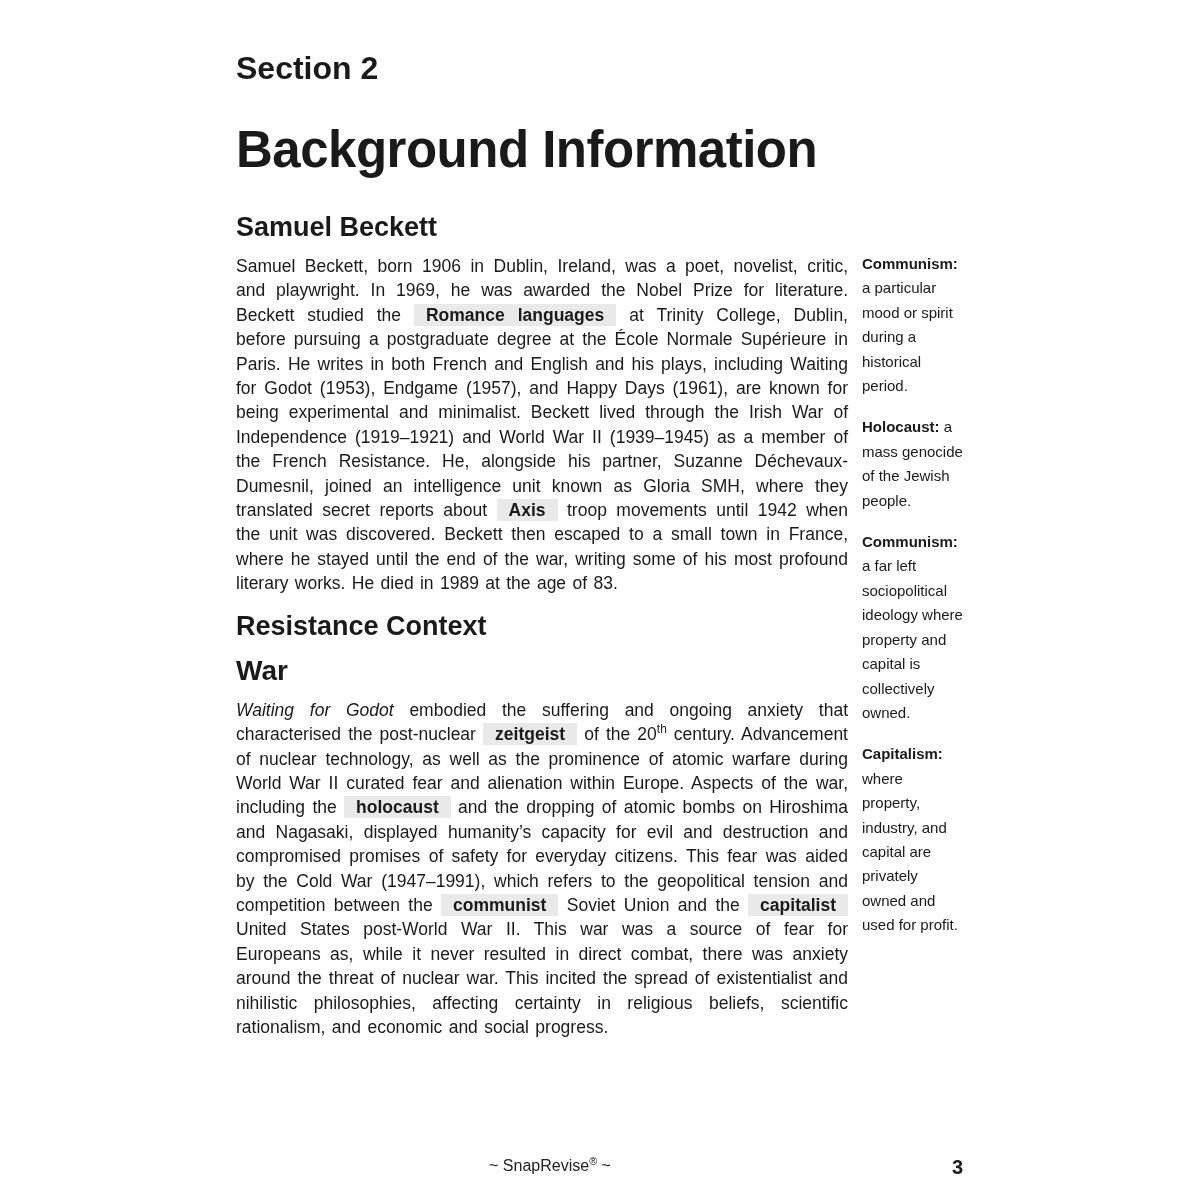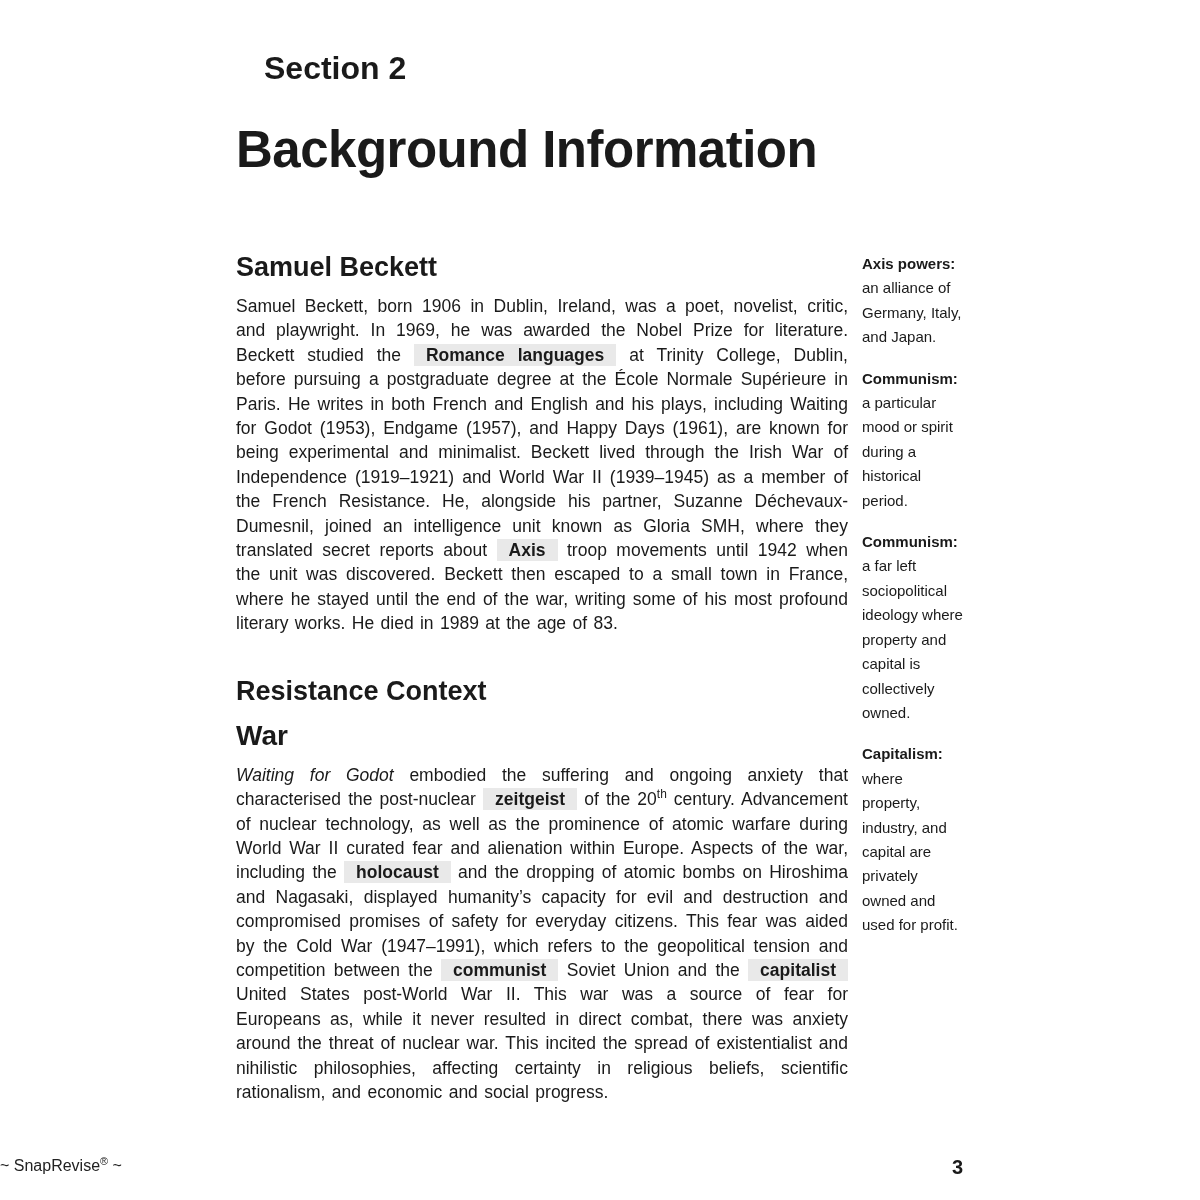--- a/index.html
+++ b/index.html
@@ -5,28 +5,28 @@
   :root { --hl: #e9e9e9; --ink: #1a1a1a; --paper: #ffffff; }
   * { margin: 0; padding: 0; box-sizing: border-box; }
   html, body { width: 1200px; height: 1200px; background: var(--paper); overflow: hidden; }
   body {
     font-family: "Liberation Sans", "DejaVu Sans", sans-serif;
     color: var(--ink);
     position: relative;
   }
   .page { position: relative; width: 1200px; height: 1200px; padding: 50px 237px 0 236px; }
 
-  .section-label { font-size: 32px; font-weight: bold; letter-spacing: 0; margin-left: 28px; }
+  .section-label { font-size: 32px; font-weight: bold; letter-spacing: 0; }
   .page-title   { font-size: 51px; font-weight: bold; margin-top: 33px; letter-spacing: -0.5px; }
 
   .columns { display: flex; margin-top: 33px; }
   .main-col { width: 612px; }
   .side-col { width: 101px; margin-left: 14px; padding-top: 40px; }
 
-  h3.subhead { font-size: 27px; font-weight: bold; margin-top: 40px; }
+  h3.subhead { font-size: 27px; font-weight: bold; }
   h4.minihead { font-size: 28px; font-weight: bold; margin-top: 13px; }
 
   p.body-text {
     font-size: 17.5px;
     line-height: 24.4px;
     text-align: justify;
     margin-top: 11px;
     word-spacing: 1.5px;
   }
   .hc-gap { margin-top: 15px; }
@@ -40,20 +40,21 @@
   }
   .italic { font-style: italic; }
   .super { font-size: 68%; vertical-align: super; line-height: 0; }
 
   .glossary-entry { font-size: 15px; line-height: 24.4px; margin-bottom: 17px; }
   .glossary-entry .term { font-weight: bold; }
 
   .footer-brand {
     position: absolute;
     top: 1157px; left: 0; width: 1100px;
+    text-align: center;
     font-size: 16px;
     color: #222;
   }
   .page-number {
     position: absolute;
     top: 1156px; left: 936px; width: 27px;
     text-align: right;
     font-size: 20px;
     font-weight: bold;
   }
@@ -71,22 +72,22 @@
     <div class="main-col">
       <h3 class="subhead">Samuel Beckett</h3>
       <p class="body-text"><span>Samuel Beckett, born 1906 in Dublin, Ireland, was a poet, novelist, critic, and playwright. In 1969, he was awarded the Nobel Prize for literature. Beckett studied the </span><span class="highlight">Romance languages</span><span> at Trinity College, Dublin, before pursuing a postgraduate degree at the École Normale Supérieure in Paris. He writes in both French and English and his plays, including Waiting for Godot (1953), Endgame (1957), and Happy Days (1961), are known for being experimental and minimalist. Beckett lived through the Irish War of Independence (1919–1921) and World War II (1939–1945) as a member of the French Resistance. He, alongside his partner, Suzanne Déchevaux-Dumesnil, joined an intelligence unit known as Gloria SMH, where they translated secret reports about </span><span class="highlight">Axis</span><span> troop movements until 1942 when the unit was discovered. Beckett then escaped to a small town in France, where he stayed until the end of the war, writing some of his most profound literary works. He died in 1989 at the age of 83.</span></p>
 
       <h3 class="subhead hc-gap">Resistance Context</h3>
       <h4 class="minihead">War</h4>
       <p class="body-text"><span class="italic">Waiting for Godot</span><span> embodied the suffering and ongoing anxiety that characterised the post-nuclear </span><span class="highlight">zeitgeist</span><span> of the 20</span><span class="super">th</span><span> century. Advancement of nuclear technology, as well as the prominence of atomic warfare during World War II curated fear and alienation within Europe. Aspects of the war, including the </span><span class="highlight">holocaust</span><span> and the dropping of atomic bombs on Hiroshima and Nagasaki, displayed humanity’s capacity for evil and destruction and compromised promises of safety for everyday citizens. This fear was aided by the Cold War (1947–1991), which refers to the geopolitical tension and competition between the </span><span class="highlight">communist</span><span> Soviet Union and the </span><span class="highlight">capitalist</span><span> United States post-World War II. This war was a source of fear for Europeans as, while it never resulted in direct combat, there was anxiety around the threat of nuclear war. This incited the spread of existentialist and nihilistic philosophies, affecting certainty in religious beliefs, scientific rationalism, and economic and social progress.</span></p>
     </div>
 
     <aside class="side-col">
-      <p class="glossary-entry"><span class="term">Axis powers:</span> <span>an alliance of Germany, Italy, and Japan.</span></p>
       <p class="glossary-entry"><span class="term">Communism:</span> <span>a particular mood or spirit during a historical period.</span></p>
+      <p class="glossary-entry"><span class="term">Holocaust:</span> <span>a mass genocide of the Jewish people.</span></p>
       <p class="glossary-entry"><span class="term">Communism:</span> <span>a far left sociopolitical ideology where property and capital is collectively owned.</span></p>
       <p class="glossary-entry"><span class="term">Capitalism:</span> <span>where property, industry, and capital are privately owned and used for profit.</span></p>
     </aside>
 
   </div>
 
   <div class="footer-brand"><span>~ SnapRevise</span><span class="super">®</span><span> ~</span></div>
   <div class="page-number">3</div>
 
 </div>

